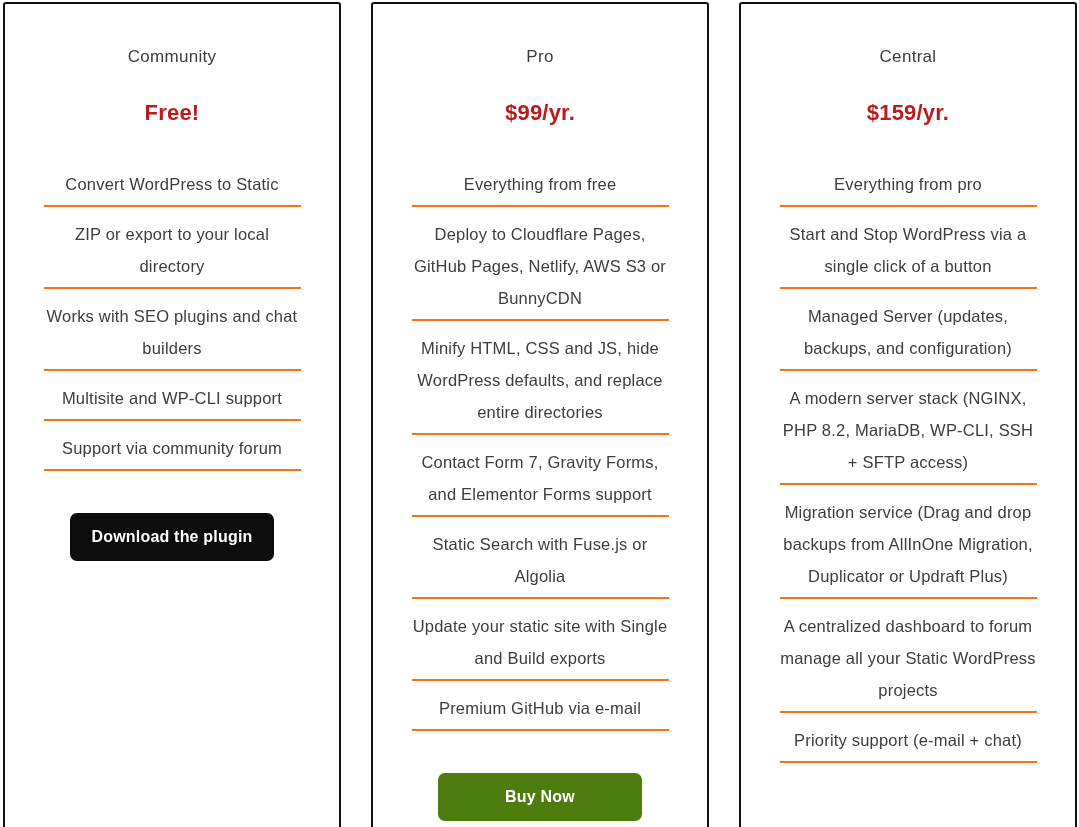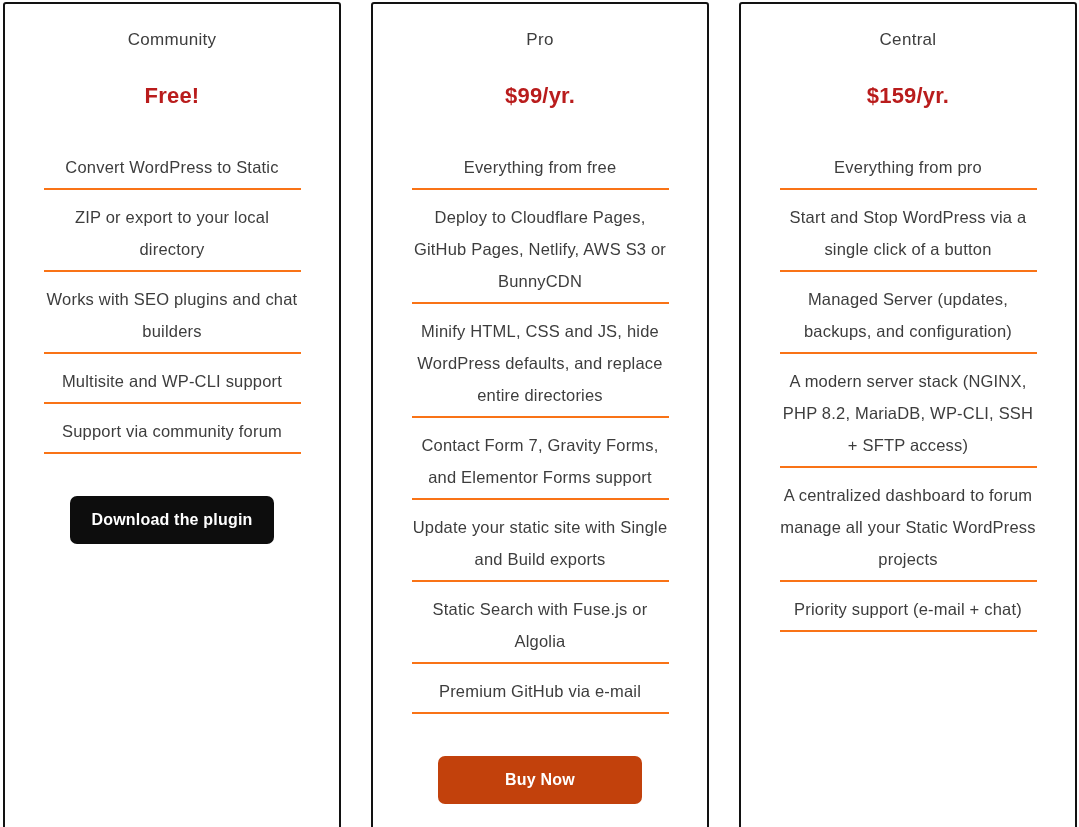--- a/index.html
+++ b/index.html
@@ -17,21 +17,21 @@
   }
   .card {
     width: 338px;
     height: 900px; 
     border: 2px solid #121212;
     border-radius: 3px;
     background: #ffffff;
     text-align: center;
   }
   .plan-label {
-    margin-top: 23px;
+    margin-top: 40px;
     font-size: 17px;
     line-height: 25px;
     color: #3d3d3d;
     letter-spacing: 0.3px;
   }
   .plan-price {
     margin-top: 23px;
     font-size: 22px;
     line-height: 42px;
     font-weight: 700;
@@ -87,33 +87,34 @@
   </div>
 
   <div class="card">
     <div class="plan-label">Pro</div>
     <div class="plan-price">$99/yr.</div>
     <ul class="feature-list">
         <li class="feature">Everything from free</li>
         <li class="feature">Deploy to Cloudflare Pages, GitHub Pages, Netlify, AWS S3 or BunnyCDN</li>
         <li class="feature">Minify HTML, CSS and JS, hide WordPress defaults, and replace entire directories</li>
         <li class="feature">Contact Form 7, Gravity Forms, and Elementor Forms support</li>
+        <li class="feature">Static Search with Fuse.js or Algolia</li>
         <li class="feature">Update your static site with Single and Build exports</li>
-        <li class="feature">Static Search with Fuse.js or Algolia</li>
         <li class="feature">Premium GitHub via e-mail</li>
       </ul>
-    <button class="cta-button" style="background-color: #c2410c;">Buy Now</button>
+    <button class="cta-button" style="background-color: #4d7c0f;">Buy Now</button>
   </div>
 
   <div class="card">
     <div class="plan-label">Central</div>
     <div class="plan-price">$159/yr.</div>
     <ul class="feature-list">
         <li class="feature">Everything from pro</li>
         <li class="feature">Start and Stop WordPress via a single click of a button</li>
         <li class="feature">Managed Server (updates, backups, and configuration)</li>
         <li class="feature">A modern server stack (NGINX, PHP 8.2, MariaDB, WP-CLI, SSH + SFTP access)</li>
+        <li class="feature">Migration service (Drag and drop backups from AllInOne Migration, Duplicator or Updraft Plus)</li>
         <li class="feature">A centralized dashboard to forum manage all your Static WordPress projects</li>
         <li class="feature">Priority support (e-mail + chat)</li>
       </ul>
   </div>
 
 </div>
 
 </body></html>

